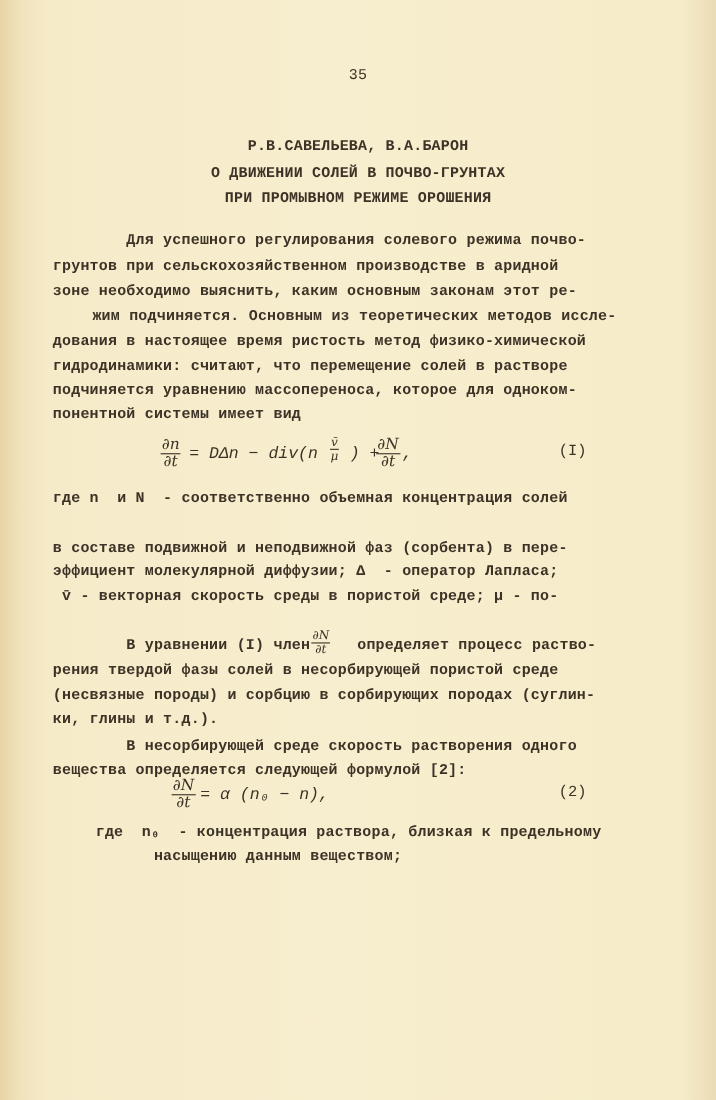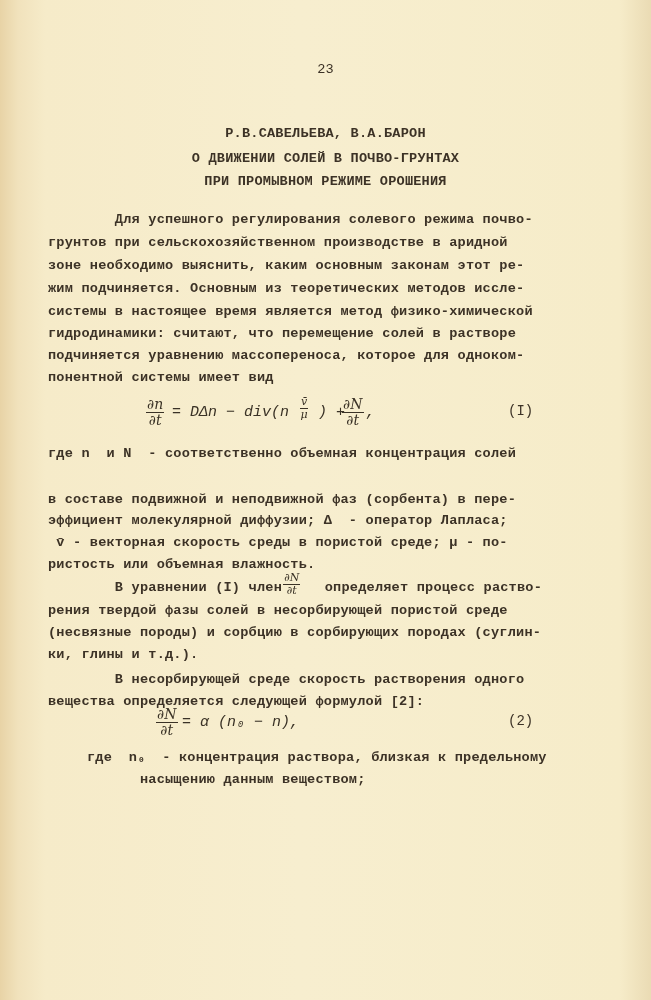--- a/index.html
+++ b/index.html
@@ -37,32 +37,32 @@
   }
   .frac .num { display: block; border-bottom: 1px solid #3a3226; padding: 0 1px; }
   .frac .den { display: block; }
   .eqno { position: absolute; font-family: "Liberation Mono", monospace; color: #3c3226; font-size: 14px; }
 </style>
 </head>
 <body>
 
 <div class="page">
 
-  <div class="tw center" style="top:62px;">23</div>
+  <div class="tw center" style="top:62px;">35</div>
 
   <div class="tw center bold" style="top:126px;">Р.В.САВЕЛЬЕВА, В.А.БАРОН</div>
 
   <div class="tw center bold" style="top:151px;">О ДВИЖЕНИИ СОЛЕЙ В ПОЧВО-ГРУНТАХ</div>
   <div class="tw center bold" style="top:174px;">ПРИ ПРОМЫВНОМ РЕЖИМЕ ОРОШЕНИЯ</div>
 
   <div class="tw line bold" style="top:212px;">        Для успешного регулирования солевого режима почво-</div>
   <div class="tw line bold" style="top:235px;">грунтов при сельскохозяйственном производстве в аридной</div>
   <div class="tw line bold" style="top:258px;">зоне необходимо выяснить, каким основным законам этот ре-</div>
-  <div class="tw line bold" style="top:281px;">жим подчиняется. Основным из теоретических методов иссле-</div>
-  <div class="tw line bold" style="top:304px;">системы в настоящее время является метод физико-химической</div>
+  <div class="tw line bold" style="top:281px;margin-left:36px;">жим подчиняется. Основным из теоретических методов иссле-</div>
+  <div class="tw line bold" style="top:304px;">дования в настоящее время ристость метод физико-химической</div>
   <div class="tw line bold" style="top:326px;">гидродинамики: считают, что перемещение солей в растворе</div>
   <div class="tw line bold" style="top:348px;">подчиняется уравнению массопереноса, которое для одноком-</div>
   <div class="tw line bold" style="top:370px;">понентной системы имеет вид</div>
 
   <div>
     <span class="frac" style="left:146px; top:397px;">
       <span class="num">∂n</span>
       <span class="den">∂t</span>
     </span>
     <span class="hw" style="left:172px; top:404px; font-size:15px;">= DΔn − div(n</span>
@@ -76,21 +76,20 @@
       <span class="den">∂t</span>
     </span>
     <span class="hw" style="left:366px; top:404px; font-size:15px;">,</span>
     <span class="eqno" style="left:508px; top:403px;">(I)</span>
   </div>
 
   <div class="tw line bold" style="top:446px;">где n  и N  - соответственно объемная концентрация солей</div>
   <div class="tw line bold" style="top:468px;margin-top:24px;">в составе подвижной и неподвижной фаз (сорбента) в пере-</div>
   <div class="tw line bold" style="top:513px;">эффициент молекулярной диффузии; Δ  - оператор Лапласа;</div>
   <div class="tw line bold" style="top:535px;"> v̄ - векторная скорость среды в пористой среде; μ - по-</div>
-  <div class="tw line bold" style="top:557px;">ристость или объемная влажность.</div>
 
   <div class="tw line bold" style="top:580px;"><span>        В уравнении (I) член </span><span style="display:inline-block; width:26px;"></span><span> определяет процесс раство-</span></div>
   <span class="frac" style="left:283px; top:572px; font-size:11px; line-height:12px;">
     <span class="num">∂N</span>
     <span class="den">∂t</span>
   </span>
   <div class="tw line bold" style="top:603px;">рения твердой фазы солей в несорбирующей пористой среде</div>
   <div class="tw line bold" style="top:625px;">(несвязные породы) и сорбцию в сорбирующих породах (суглин-</div>
   <div class="tw line bold" style="top:647px;">ки, глины и т.д.).</div>
 

